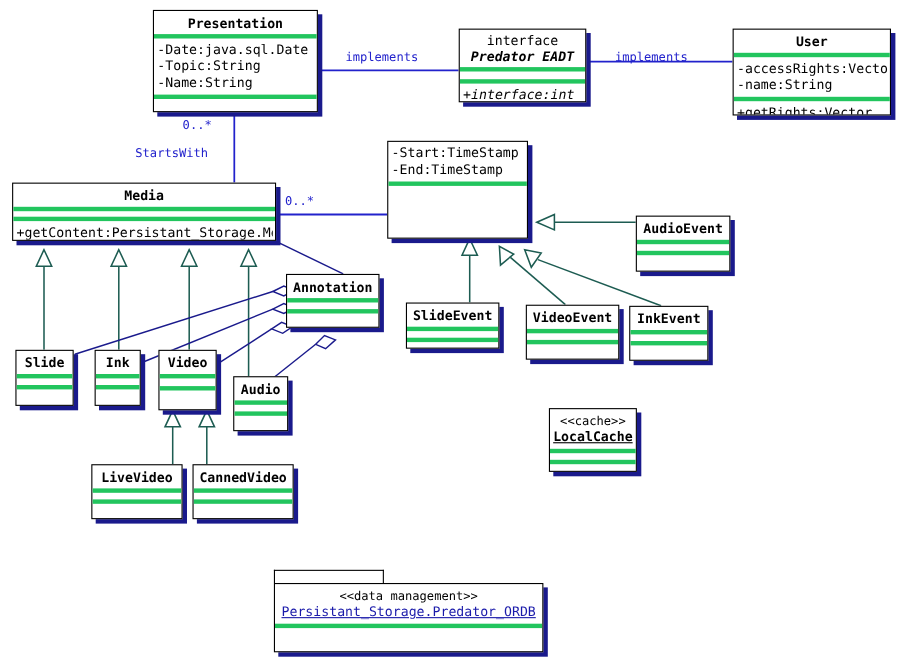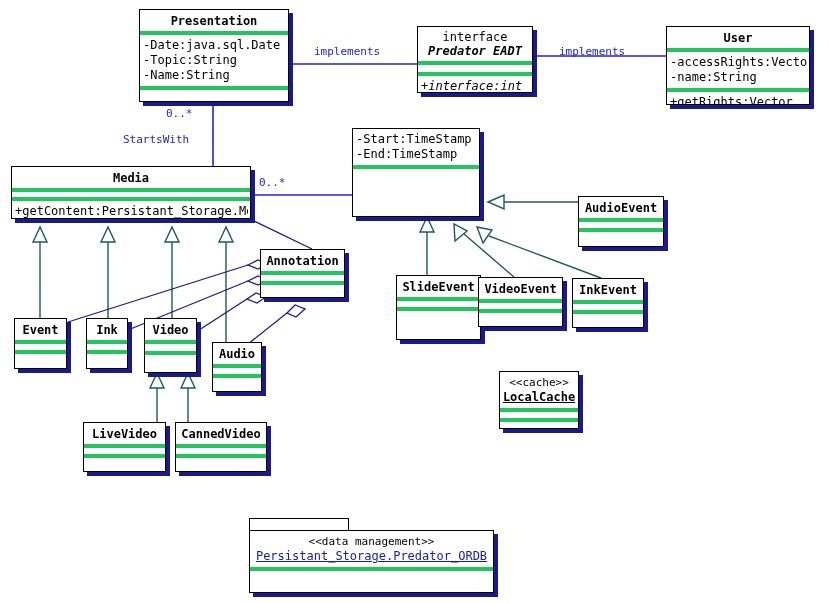--- a/index.html
+++ b/index.html
@@ -260,21 +260,21 @@
     </div>
     <div class="compartment op-comp" style="height:20px;"></div>
   </div>
 
   <div class="uml-box" style="left:578px; top:196px; width:86px; height:51px;">
     <div class="compartment title-comp comp-sep">AudioEvent</div>
     <div class="compartment attr-comp comp-sep" style="height:10px;padding:0;"></div>
     <div class="compartment op-comp" style="height:12px;padding:0;"></div>
   </div>
 
-  <div class="uml-box" style="left:396px; top:275px; width:85px; height:65px;">
+  <div class="uml-box" style="left:369px; top:275px; width:85px; height:42px;">
     <div class="compartment title-comp comp-sep">SlideEvent</div>
     <div class="compartment attr-comp comp-sep" style="height:10px;padding:0;"></div>
     <div class="compartment op-comp" style="height:12px;padding:0;"></div>
   </div>
 
   <div class="uml-box" style="left:572px; top:278px; width:72px; height:50px;">
     <div class="compartment title-comp comp-sep">InkEvent</div>
     <div class="compartment attr-comp comp-sep" style="height:10px;padding:0;"></div>
     <div class="compartment op-comp" style="height:11px;padding:0;"></div>
   </div>
@@ -285,21 +285,21 @@
     <div class="compartment op-comp" style="height:11px;padding:0;"></div>
   </div>
 
   <div class="uml-box" style="left:260px; top:249px; width:85px; height:49px;">
     <div class="compartment title-comp comp-sep">Annotation</div>
     <div class="compartment attr-comp comp-sep" style="height:10px;padding:0;"></div>
     <div class="compartment op-comp" style="height:11px;padding:0;"></div>
   </div>
 
   <div class="uml-box" style="left:14px; top:318px; width:53px; height:51px;">
-    <div class="compartment title-comp comp-sep">Event</div>
+    <div class="compartment title-comp comp-sep">Slide</div>
     <div class="compartment attr-comp comp-sep" style="height:10px;padding:0;"></div>
     <div class="compartment op-comp" style="height:12px;padding:0;"></div>
   </div>
 
   <div class="uml-box" style="left:86px; top:318px; width:42px; height:51px;">
     <div class="compartment title-comp comp-sep">Ink</div>
     <div class="compartment attr-comp comp-sep" style="height:10px;padding:0;"></div>
     <div class="compartment op-comp" style="height:12px;padding:0;"></div>
   </div>
 

